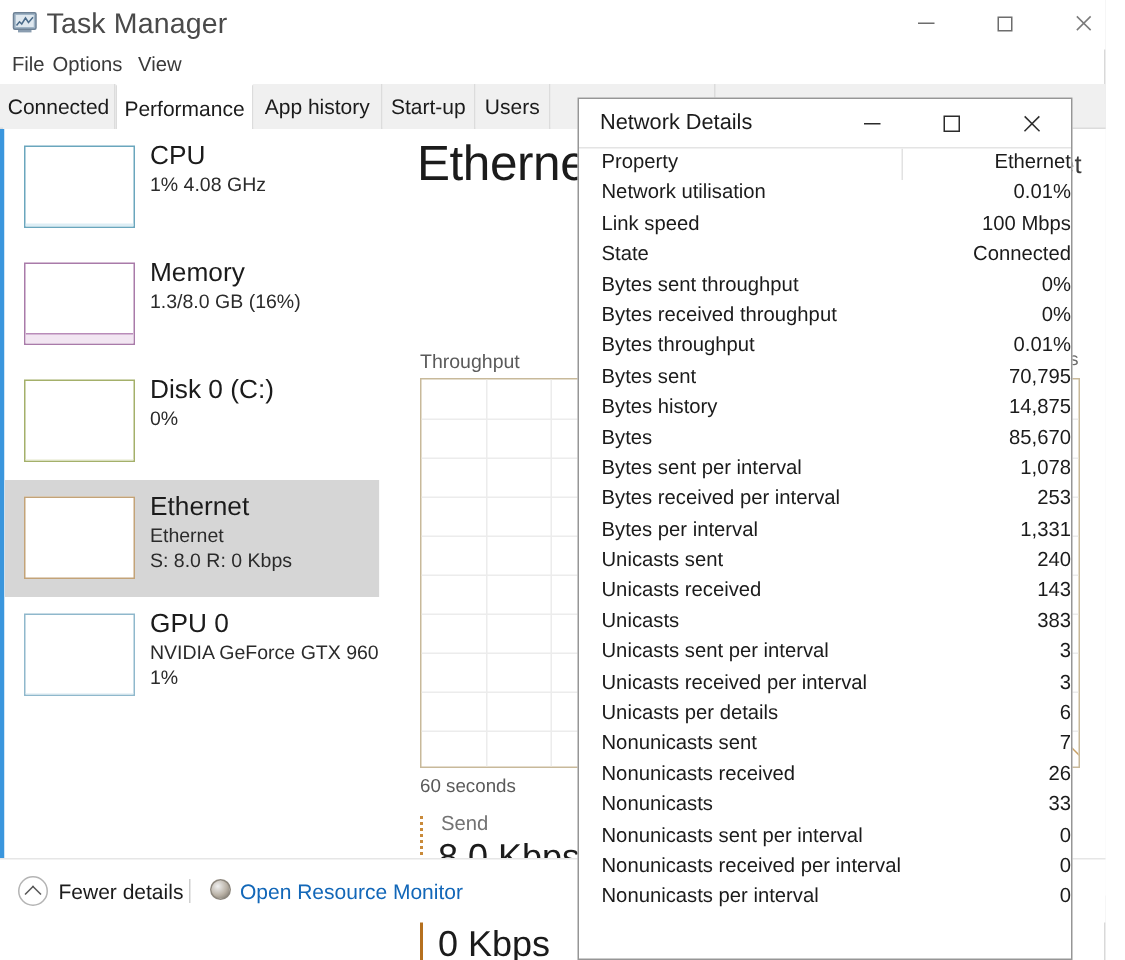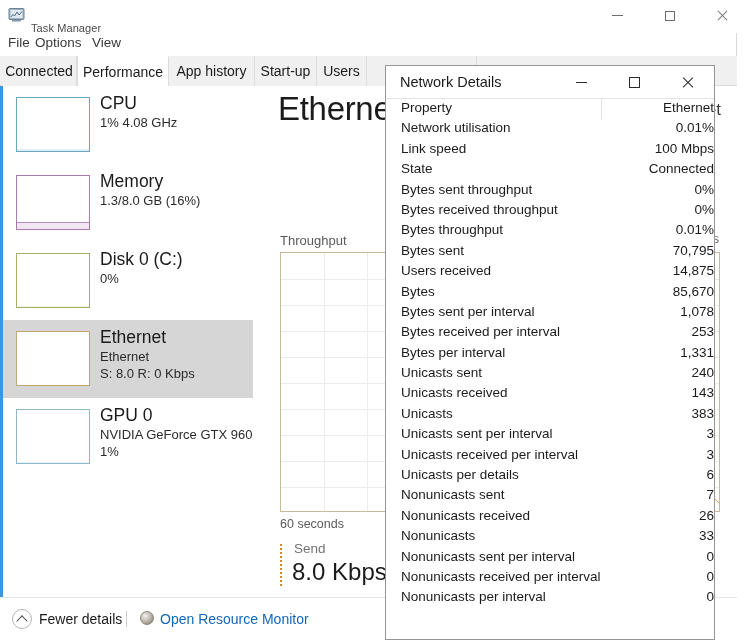--- a/index.html
+++ b/index.html
@@ -29,22 +29,22 @@
   #titlebar {
     position: absolute; left: 0; top: 0;
     width: 737px; height: 33px;
     background: #ffffff;
   }
   #tm-icon {
     position: absolute; left: 8px; top: 7px;
     width: 17px; height: 16px;
   }
   #tm-title {
-    position: absolute; left: 31px; top: 22px;
-    font-size: 11px; color: #4a4a4a;
+    position: absolute; left: 31px; top: 6px;
+    font-size: 19px; color: #4a4a4a;
     letter-spacing: .1px;
     white-space: nowrap;
   }
   .wbtn {
     position: absolute; top: 0;
     width: 46px; height: 31px;
     display: flex; align-items: center; justify-content: center;
     color: #666; font-size: 13px;
   }
   #btn-min { left: 594px; }
@@ -207,21 +207,21 @@
   }
   .stat .val {
     position: absolute; left: 12px; top: 17px;
     font-size: 24px; color: #1b1b1b; white-space: nowrap;
   }
   #stat-send { top: 455px; }
   #stat-recv { top: 513px; }
 
   
   #statusbar {
-    position: absolute; left: 0; top: 597px;
+    position: absolute; left: 0; top: 572px;
     width: 737px; height: 43px;
     background: #ffffff;
     border-top: 1px solid #e6e6e6;
   }
   #fewer-circle {
     position: absolute; left: 12px; top: 11px;
     width: 20px; height: 20px;
     border: 1px solid #b4b4b4; border-radius: 50%;
   }
   #fewer-chev {
@@ -526,21 +526,21 @@
           </div>
           <div class="prow">
             <div class="pname">Bytes throughput</div>
             <div class="pval">0.01%</div>
           </div>
           <div class="prow">
             <div class="pname">Bytes sent</div>
             <div class="pval">70,795</div>
           </div>
           <div class="prow">
-            <div class="pname">Users received</div>
+            <div class="pname">Bytes history</div>
             <div class="pval">14,875</div>
           </div>
           <div class="prow">
             <div class="pname">Bytes</div>
             <div class="pval">85,670</div>
           </div>
           <div class="prow">
             <div class="pname">Bytes sent per interval</div>
             <div class="pval">1,078</div>
           </div>

